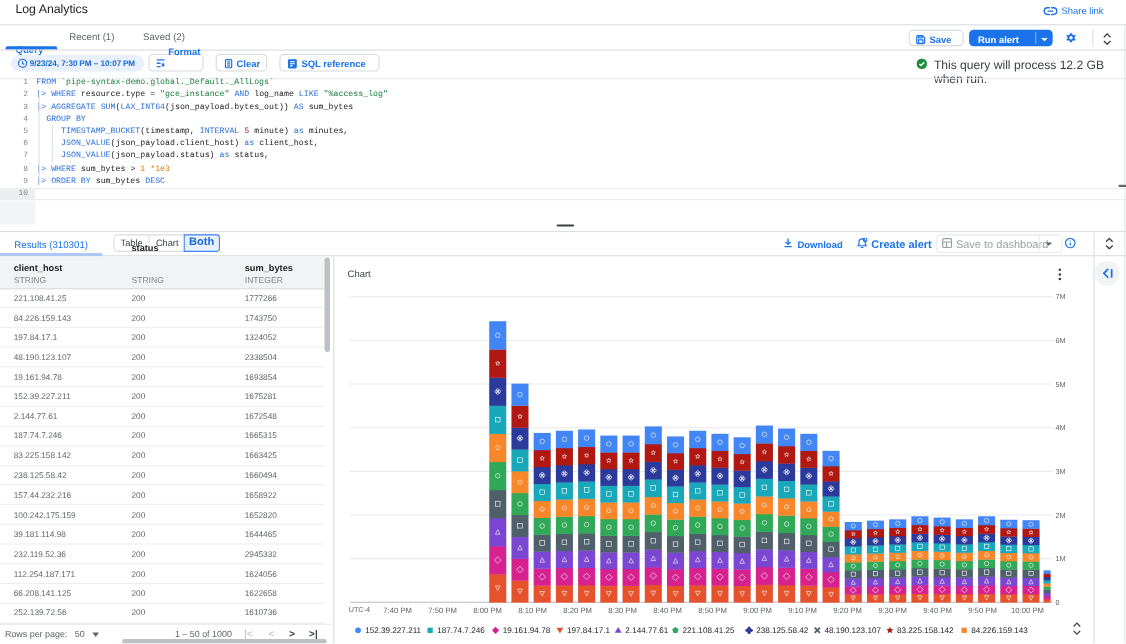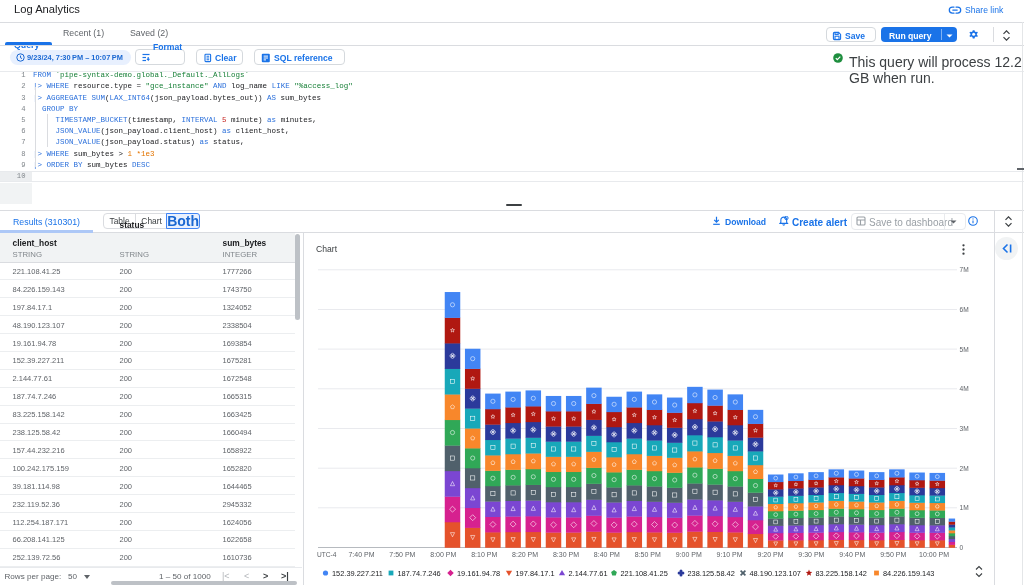--- a/index.html
+++ b/index.html
@@ -27,21 +27,21 @@
 <div class="btn" style="left:826px;top:27px;width:50px;height:15px"></div>
 <svg style="position:absolute;left:832px;top:30.5px" width="10" height="10" viewBox="0 0 10 10">
     <g fill="none" stroke="#1a73e8" stroke-width="1.1">
       <path d="M1.4 2.4 a1 1 0 0 1 1-1 H6.6 L8.6 3.4 V7.6 a1 1 0 0 1 -1 1 H2.4 a1 1 0 0 1 -1-1 Z"></path>
       <rect x="3" y="5.2" width="4" height="3.2"></rect>
       <rect x="3" y="1.6" width="3.2" height="1.8"></rect>
     </g>
   </svg>
 <div class="abs" style="left:845px;top:30.5px;font-size:8.6px;font-weight:bold;color:#1a73e8">Save</div>
 <div class="abs" style="left:881px;top:27px;width:76px;height:15px;background:#1a73e8;border-radius:4px"></div>
-<div class="abs" style="left:889px;top:30.5px;font-size:8.6px;font-weight:bold;color:#fff">Run query</div>
+<div class="abs" style="left:889px;top:30.5px;font-size:8.6px;font-weight:bold;color:#fff">Run alert</div>
 <div class="abs" style="left:941px;top:29px;width:1px;height:11px;background:rgba(255,255,255,0.45)"></div>
 <svg style="position:absolute;left:945.5px;top:32.5px" width="7" height="6" viewBox="0 0 7 6">
     <path d="M0.5 1.5 L3.5 4.5 L6.5 1.5 Z" fill="#fff"></path>
   </svg>
 <svg style="position:absolute;left:968px;top:29px" width="11" height="11" viewBox="0 0 11 11">
     <g fill="#1a73e8">
       <path d="M6 1.2 L6.9 1.2 L7.2 2.5 a4 4 0 0 1 1.1 0.64 L9.6 2.7 L10.2 3.8 L9.2 4.7 a4 4 0 0 1 0 1.3 L10.2 6.9 L9.6 8 L8.3 7.56 a4 4 0 0 1 -1.1 0.64 L6.9 9.5 L5.1 9.5 L4.8 8.2 a4 4 0 0 1 -1.1 -0.64 L2.4 8 L1.8 6.9 L2.8 6 a4 4 0 0 1 0 -1.3 L1.8 3.8 L2.4 2.7 L3.7 3.14 a4 4 0 0 1 1.1 -0.64 L5.1 1.2 Z" transform="translate(-0.35,-0.05)"></path>
       <circle cx="5.65" cy="5.3" r="1.5" fill="#fff"></circle>
     </g>
   </svg>
@@ -83,21 +83,21 @@
     <rect x="0.8" y="0.8" width="8" height="8.4" rx="1" fill="#1a73e8"></rect>
     <g stroke="#fff" stroke-width="1">
       <path d="M2.6 3.1 H7 M2.6 5 H7 M2.6 6.9 H5"></path>
     </g>
   </svg>
 <div class="abs" style="left:274px;top:52.5px;font-size:8.6px;font-weight:bold;color:#1a73e8">SQL reference</div>
 <svg style="position:absolute;left:833px;top:53px" width="10" height="10" viewBox="0 0 10 10">
     <circle cx="5" cy="5" r="4.8" fill="#1e8e3e"></circle>
     <path d="M2.8 5.1 L4.3 6.6 L7.3 3.6" stroke="#fff" stroke-width="1.2" fill="none"></path>
   </svg>
-<div class="abs" style="left:849px;top:53.5px;font-size:14px;color:#3c4043">This query will process 12.2 GB when run.</div>
+<div class="abs" style="left:849px;top:53.5px;font-size:11px;color:#3c4043">This query will process 12.2 GB when run.</div>
 <div class="abs" style="left:0;top:70.5px;width:1024px;border-top:1px solid #e8eaed"></div>
 <div class="gut" style="top:70.2px">1</div>
 <div class="code" style="top:70.2px"><span style="color:#2a6fdb">FROM</span> <span style="color:#188038">`pipe-syntax-demo.global._Default._AllLogs`</span></div>
 <div class="gut" style="top:81.4px">2</div>
 <div class="code" style="top:81.4px"><span style="color:#2a6fdb">|&gt; WHERE</span> resource.type <span style="color:#202124">=</span> <span style="color:#188038">"gce_instance"</span> <span style="color:#2a6fdb">AND</span> log_name <span style="color:#2a6fdb">LIKE</span> <span style="color:#188038">"%access_log"</span></div>
 <div class="gut" style="top:92.6px">3</div>
 <div class="code" style="top:92.6px"><span style="color:#2a6fdb">|&gt; AGGREGATE SUM</span>(<span style="color:#2a6fdb">LAX_INT64</span>(json_payload.bytes_out)) <span style="color:#2a6fdb">AS</span> sum_bytes</div>
 <div class="gut" style="top:103.7px">4</div>
 <div class="code" style="top:103.7px">&nbsp;&nbsp;<span style="color:#2a6fdb">GROUP BY</span></div>
 <div class="gut" style="top:114.9px">5</div>
@@ -117,21 +117,21 @@
 <div class="abs" style="left:0;top:170.8px;width:1024px;height:11.4px;border-top:1px solid #e8eaed;border-bottom:1px solid #e8eaed"></div>
 <div class="abs" style="left:0;top:171.8px;width:32px;height:9.4px;background:#eceef0"></div>
 <div class="abs" style="left:0;top:183.2px;width:32px;height:21px;background:#f1f3f4"></div>
 <div class="abs" style="left:506px;top:203.5px;width:16px;height:2.5px;background:#3c4043;border-radius:2px"></div>
 <div class="abs" style="left:0;top:209.5px;width:1024px;border-top:1px solid #dadce0"></div>
 <div class="abs" style="left:13px;top:217px;font-size:8.8px;font-weight:normal;color:#1a73e8">Results (310301)</div>
 <div class="abs" style="left:0;top:230px;width:93px;height:2px;background:#adc8f7"></div>
 <div class="abs" style="left:103px;top:212.8px;width:97px;height:16.4px;border:1px solid #dadce0;border-radius:4px;display:flex">
     <div style="flex:1;display:flex;align-items:center;justify-content:center;font-size:8.4px;color:#3c4043;border-right:1px solid #dadce0">Table</div>
     <div style="flex:1;display:flex;align-items:center;justify-content:center;font-size:8.4px;color:#3c4043">Chart</div>
-    <div style="flex:1;display:flex;align-items:center;justify-content:center;font-size:14px;font-weight:bold;color:#1967d2;background:#e8f0fe;border:1px solid #4285f4;border-radius:0 3px 3px 0;margin:-1px">Both</div>
+    <div style="flex:1;display:flex;align-items:center;justify-content:center;font-size:10px;font-weight:bold;color:#1967d2;background:#e8f0fe;border:1px solid #4285f4;border-radius:0 3px 3px 0;margin:-1px">Both</div>
   </div>
 <svg style="position:absolute;left:712px;top:216px" width="9" height="9" viewBox="0 0 9 9">
     <g stroke="#1a73e8" stroke-width="1.2" fill="none">
       <path d="M4.5 0.8 V6 M2.2 3.9 L4.5 6.2 L6.8 3.9"></path>
       <path d="M1.2 8.3 H7.8"></path>
     </g>
   </svg>
 <div class="abs" style="left:725px;top:217px;font-size:8.6px;font-weight:bold;color:#1a73e8">Download</div>
 <svg style="position:absolute;left:779px;top:215.5px" width="10" height="10" viewBox="0 0 10 10">
     <g fill="none" stroke="#1a73e8" stroke-width="1.1">

